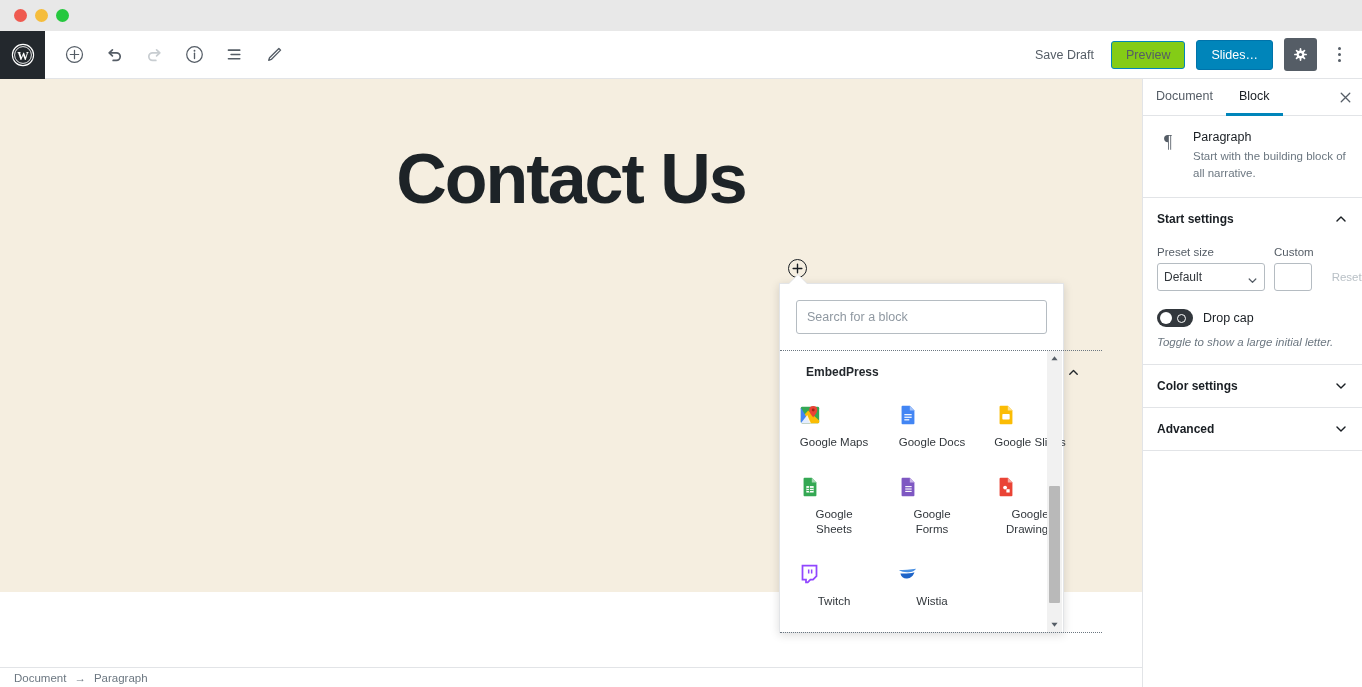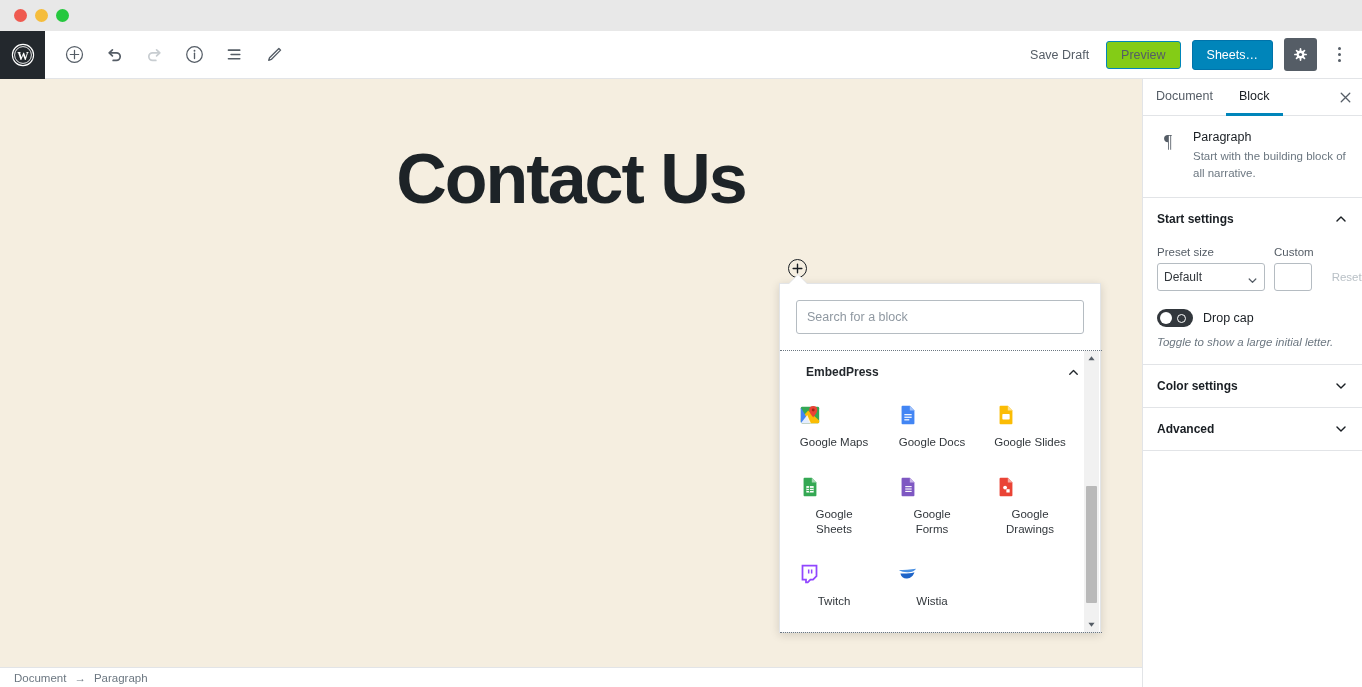--- a/index.html
+++ b/index.html
@@ -73,21 +73,21 @@
   }
   .btn-kebab {
     width: 22px; height: 30px; display: flex; flex-direction: column;
     align-items: center; justify-content: center; gap: 3px; cursor: pointer;
   }
   .kdot { width: 3px; height: 3px; border-radius: 50%; background: #555d66; }
 
   
   .canvas {
     position: absolute; top: 79px; left: 0;
-    width: 1142px; height: 588px;
+    width: 1142px; height: 513px;
     background: #f5eee0;
     overflow: hidden;
   }
   .post-title {
     position: absolute; top: 60px; left: 0; width: 1142px;
     text-align: center;
     font-size: 70px; font-weight: bold; color: #1d2327;
     letter-spacing: -2px;
     font-family: "Liberation Sans", sans-serif;
   }
@@ -189,21 +189,21 @@
   }
   .toggle-label { font-size: 12.5px; color: #191e23; }
   .toggle-help {
     font-size: 11.5px; color: #6c7781; font-style: italic; margin-top: 9px;
   }
   .panel-sep { border-top: 1px solid #e2e4e7; }
 
   
   .inserter {
     position: absolute; top: 283px; left: 779px;
-    width: 322px; height: 350px;
+    width: 285px; height: 350px;
     background: #ffffff;
     border: 1px solid #e2e4e7;
     box-shadow: 0 2px 9px rgba(0,0,0,.14);
   }
   .inserter-arrow {
     position: absolute; top: -9px; left: 9px;
     width: 0; height: 0;
     border-left: 9px solid transparent;
     border-right: 9px solid transparent;
     border-bottom: 9px solid #ffffff;
@@ -314,21 +314,21 @@
     <div class="tb-icon">
       <svg width="19" height="19" viewBox="0 0 20 20">
         <path d="M14.6 3.6 16.4 5.4 6.6 15.2 3.9 16.1 4.8 13.4z" fill="none" stroke="currentColor" stroke-width="1.4" stroke-linejoin="round"></path>
       </svg>
     </div>
   </div>
 
   <div class="tb-right">
     <button class="save-draft">Save Draft</button>
     <button class="btn-preview">Preview</button>
-    <button class="btn-publish">Sheets…</button>
+    <button class="btn-publish">Slides…</button>
     <div class="btn-gear">
       <svg width="17" height="17" viewBox="0 0 20 20">
         <path fill="#fff" d="M10 6.6a3.4 3.4 0 1 0 0 6.8 3.4 3.4 0 0 0 0-6.8zm0 5.1a1.7 1.7 0 1 1 0-3.4 1.7 1.7 0 0 1 0 3.4z"></path>
         <path fill="#fff" d="M17.2 11.4l-1.5-.9a5.9 5.9 0 0 0 0-1l1.5-.9-1.5-2.6-1.5.9a6 6 0 0 0-.9-.5V3.7h-3v1.7c-.3.1-.6.3-.9.5l-1.5-.9-1.5 2.6 1.5.9a5.9 5.9 0 0 0 0 1l-1.5.9 1.5 2.6 1.5-.9c.3.2.6.4.9.5v1.7h3v-1.7c.3-.1.6-.3.9-.5l1.5.9 1.5-2.6z" opacity="0"></path>
         <g fill="#fff">
           <rect x="9" y="2.4" width="2" height="15.2" rx="1" transform="rotate(0 10 10)"></rect>
           <rect x="9" y="2.4" width="2" height="15.2" rx="1" transform="rotate(45 10 10)"></rect>
           <rect x="9" y="2.4" width="2" height="15.2" rx="1" transform="rotate(90 10 10)"></rect>
           <rect x="9" y="2.4" width="2" height="15.2" rx="1" transform="rotate(135 10 10)"></rect>
           <circle cx="10" cy="10" r="4.6"></circle>

